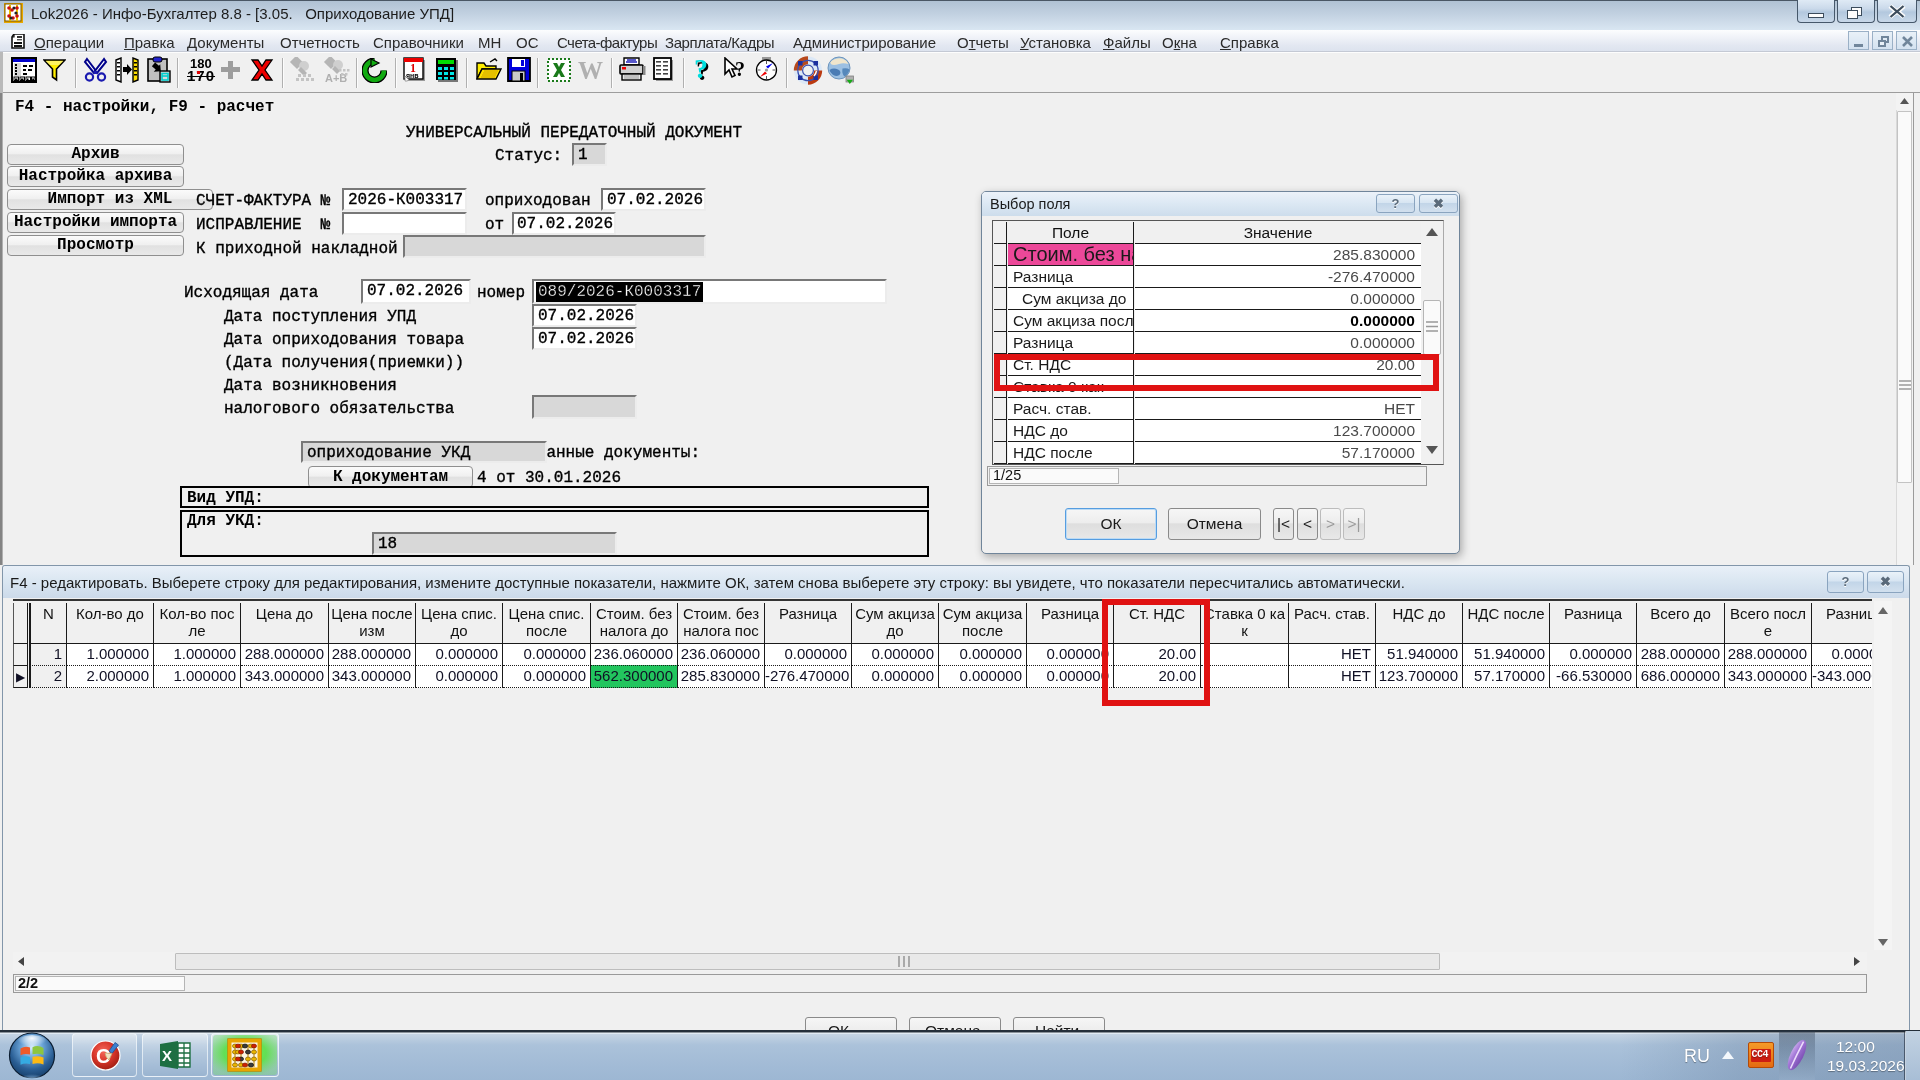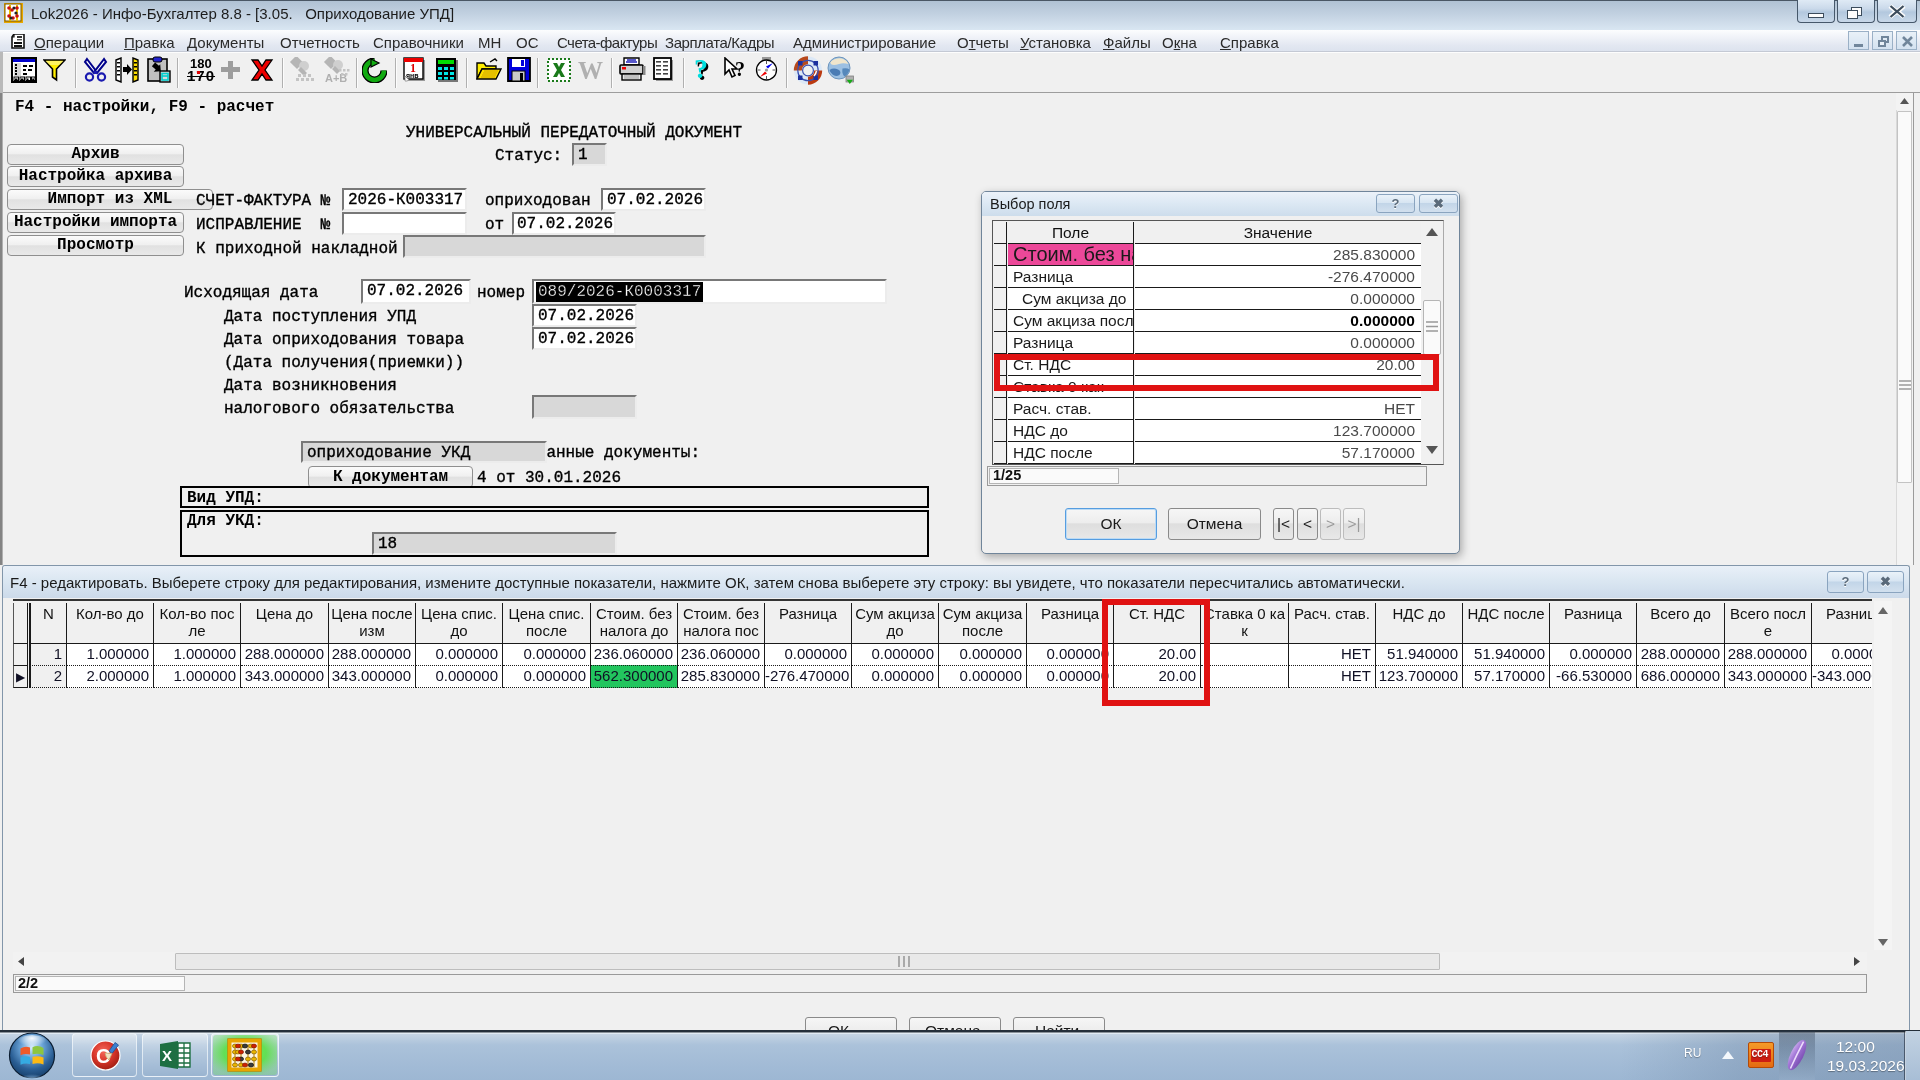--- a/index.html
+++ b/index.html
@@ -587,21 +587,21 @@
 <svg class="abs" style="left:1426px;top:320px;" width="12" height="13" viewBox="0 0 12 13">
       <g stroke="#999" stroke-width="1.5">
         <path d="M0 2 L12 2 M0 6.5 L12 6.5 M0 11 L12 11"></path>
       </g>
     </svg>
 <svg class="abs" style="left:1425px;top:444px;" width="14" height="11" viewBox="0 0 14 11">
       <path d="M7 10 L13 2 L1 2 Z" fill="#555"></path>
     </svg>
 <div class="abs" style="left:987px;top:466px;width:440px;height:20px;background:#f0f0f0;border:1px solid #9a9a9a;"></div>
 <div class="abs" style="left:989px;top:468px;width:130px;height:16px;background:#fafafa;border:1px solid #b5b5b5;"></div>
-<div class="abs" style="left:993px;top:467px;font-size:14.5px;font-weight:bold;color:#111;">1/25</div>
+<div class="abs" style="left:993px;top:467px;font-size:14.5px;font-weight:normal;color:#111;">1/25</div>
 <div class="btn7" style="left:1065px;top:508px;width:92px;height:32px;line-height:30px;border:1px solid #569de0;box-shadow:inset 0 0 0 1px #bcdbf5;">ОК</div>
 <div class="btn7" style="left:1168px;top:508px;width:93px;height:32px;line-height:30px;">Отмена</div>
 <div class="btn7" style="left:1273px;top:508px;width:21px;height:32px;line-height:30px;">|&lt;</div>
 <div class="btn7" style="left:1297px;top:508px;width:21px;height:32px;line-height:30px;">&lt;</div>
 <div class="btn7" style="left:1320px;top:508px;width:21px;height:32px;line-height:30px;color:#9a9a9a;border-color:#bcbcbc;">&gt;</div>
 <div class="btn7" style="left:1343px;top:508px;width:22px;height:32px;line-height:30px;color:#9a9a9a;border-color:#bcbcbc;">&gt;|</div>
 <div class="redbox" style="left:994px;top:354px;width:445px;height:37px;"></div>
 
 <div class="abs" style="left:0;top:1030px;width:1920px;height:50px;background:linear-gradient(180deg,#242e39 0%,#242e39 4%,#eef4fa 6%,#c4d3e3 9%,#abc2da 30%,#a2bbd6 70%,#9db7d3 100%);"></div>
 <div class="abs" style="left:1620px;top:1033px;width:300px;height:47px;background:linear-gradient(90deg,rgba(120,145,170,0) 0%,rgba(110,135,165,0.35) 40%,rgba(105,130,160,0.45) 100%);"></div>
@@ -695,21 +695,21 @@
       </g>
 <g fill="#cc2200" stroke="#7a1000" stroke-width="0.6">
         <ellipse cx="11" cy="8" rx="2.6" ry="2"></ellipse>
         <ellipse cx="27" cy="8" rx="2.6" ry="2"></ellipse>
         <ellipse cx="14" cy="14" rx="2.6" ry="2"></ellipse>
         <ellipse cx="11" cy="21" rx="2.6" ry="2"></ellipse>
         <ellipse cx="18" cy="27" rx="2.6" ry="2"></ellipse>
       </g>
 </svg>
 
-<div class="traytxt" style="left:1684px;top:1046px;font-size:12px;">RU</div>
+<div class="traytxt" style="left:1684px;top:1046px;font-size:18px;">RU</div>
 <svg class="abs" style="left:1720px;top:1050px;" width="16" height="10" viewBox="0 0 16 10">
       <path d="M8 1 L14 9 L2 9 Z" fill="#f4f8fc"></path>
     </svg>
 <div class="abs" style="left:1748px;top:1042px;width:26px;height:26px;background:linear-gradient(180deg,#f59a28,#e46a12);border-radius:2px;border:1px solid #b34a08;"></div>
 <div class="abs" style="left:1751px;top:1049px;width:20px;height:13px;background:#cc1d12;border-radius:1px;"></div>
 <div class="traytxt" style="left:1751.5px;top:1049px;font-size:10px;font-weight:bold;font-family:'Liberation Mono',monospace;letter-spacing:-0.5px;">CC4</div>
 <div class="abs" style="left:1779px;top:1031px;width:36px;height:49px;background:linear-gradient(180deg,rgba(45,60,80,0.38),rgba(70,90,115,0.22) 55%,rgba(190,210,230,0.12));"></div>
 <svg class="abs" style="left:1782px;top:1036px;" width="31" height="39" viewBox="0 0 31 39">
 <defs>
         <linearGradient id="fe" x1="0" y1="0" x2="1" y2="0.3">

